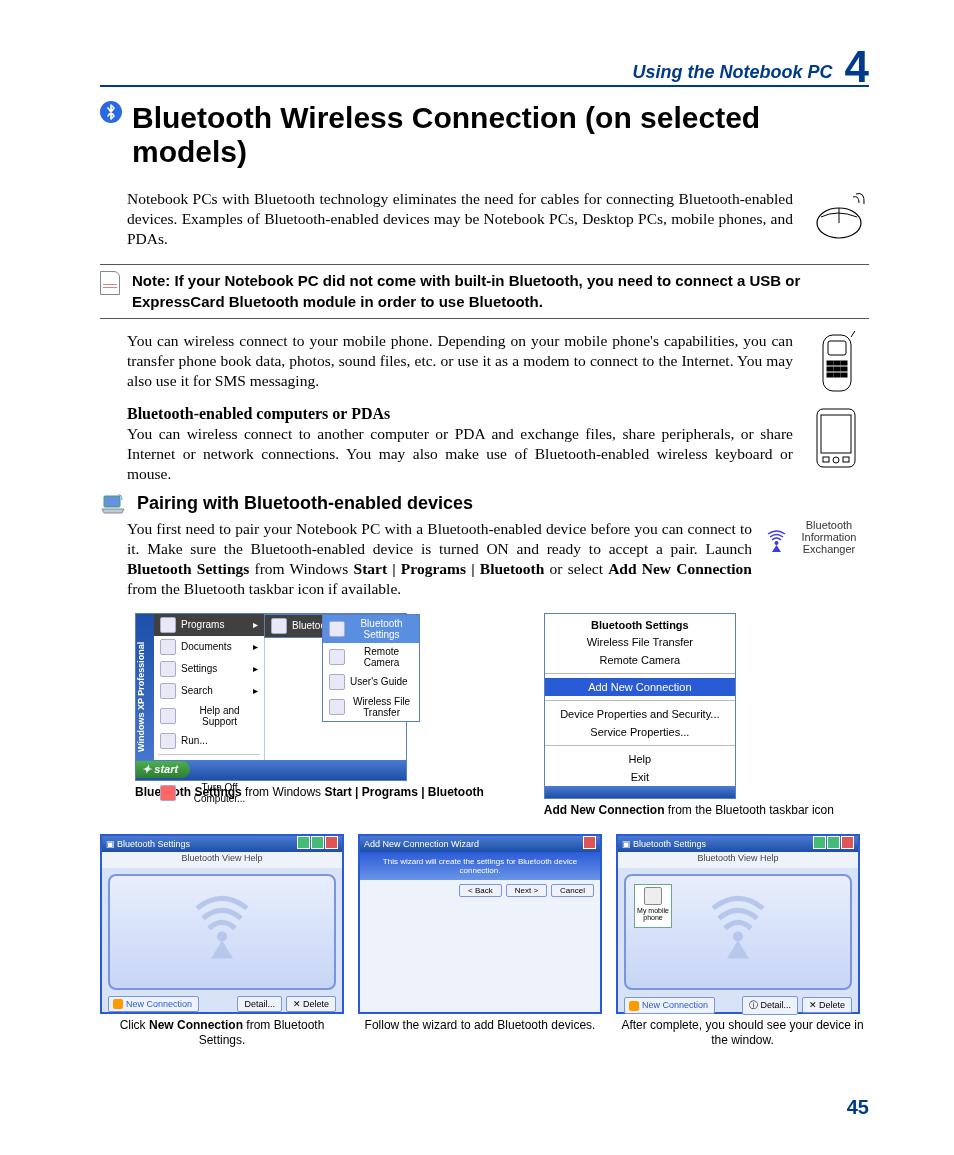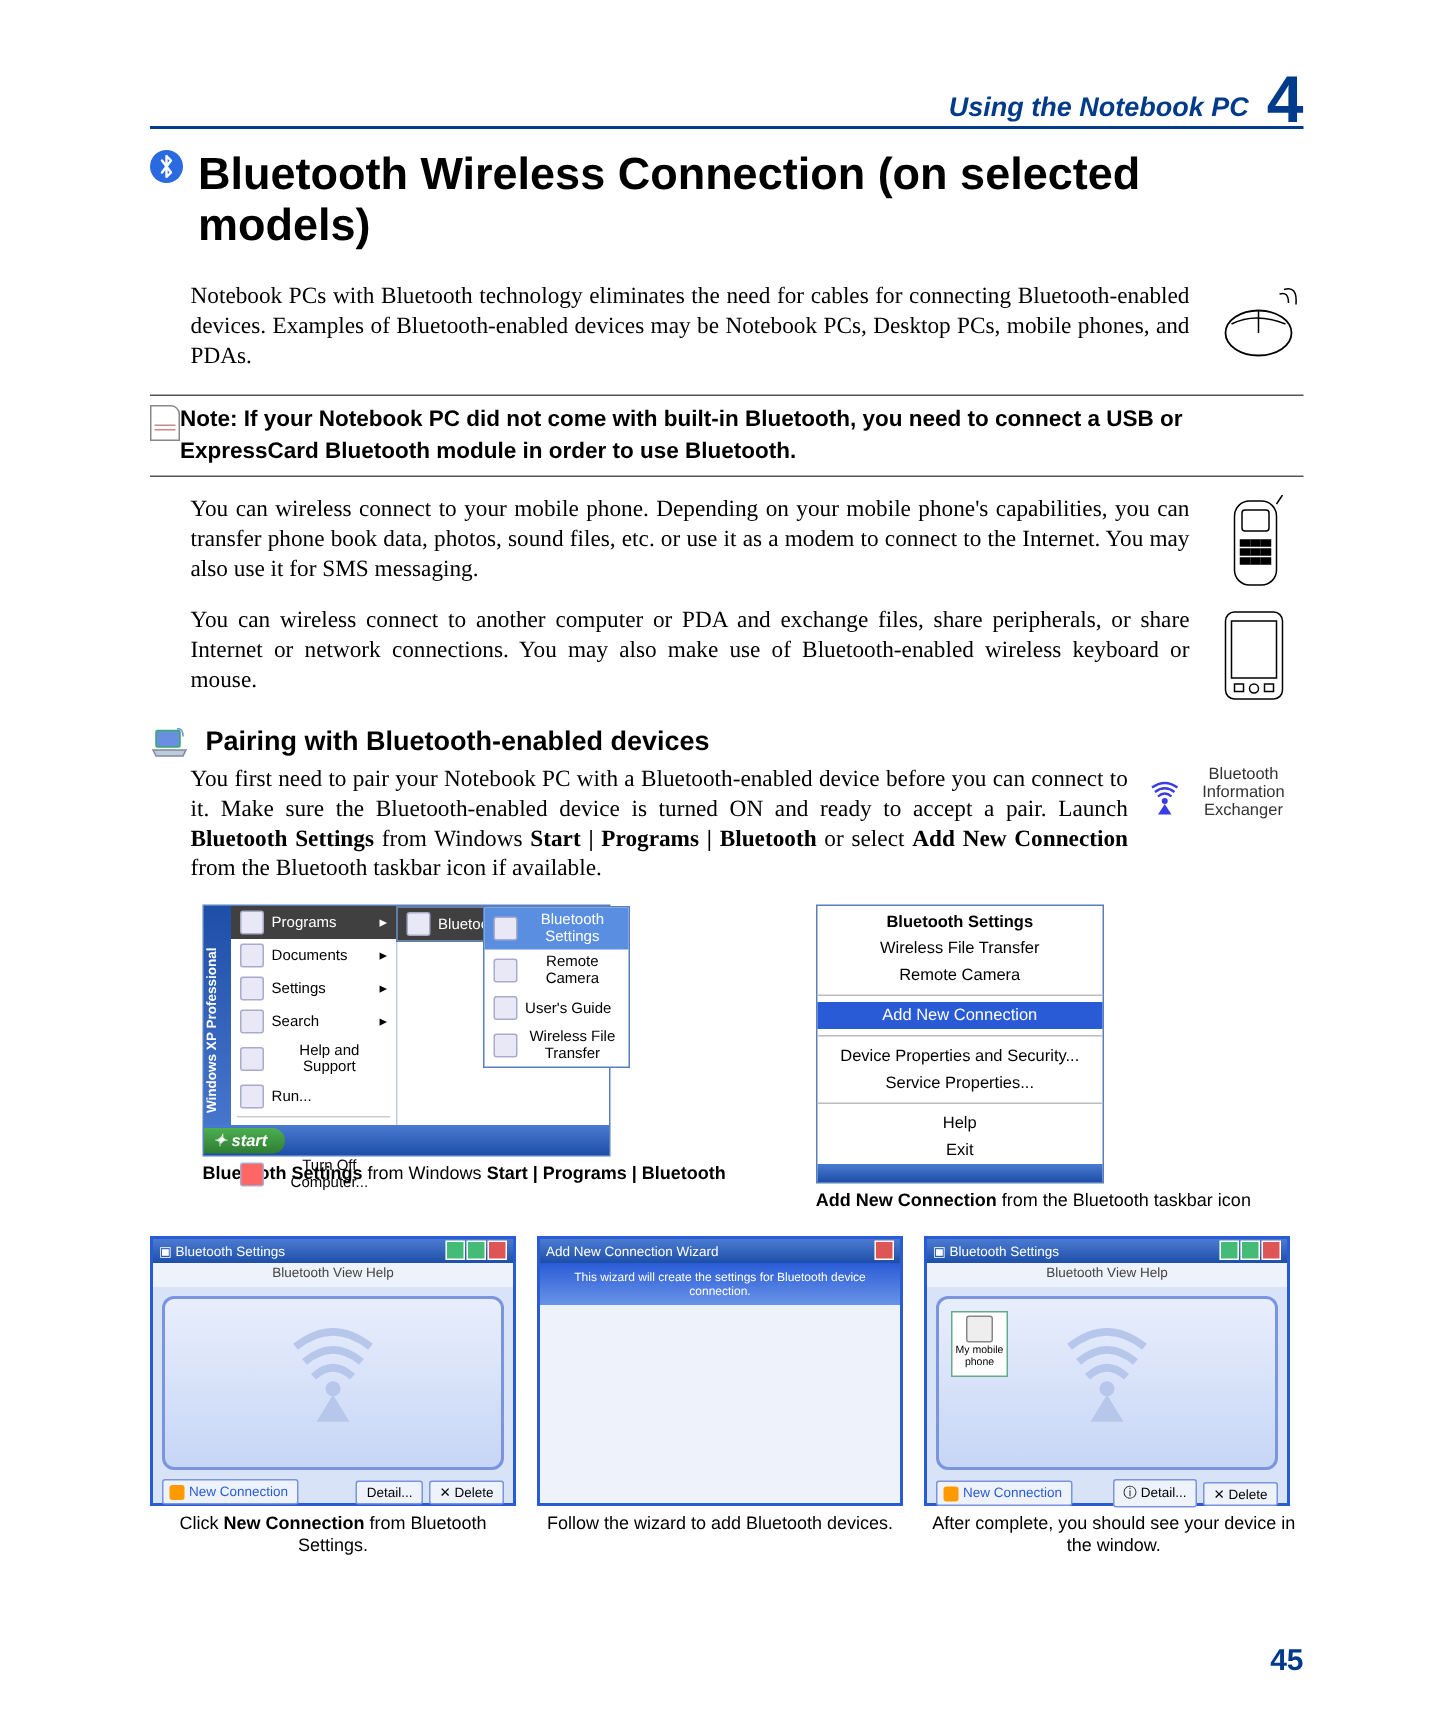--- a/index.html
+++ b/index.html
@@ -66,21 +66,21 @@
     font-size: 18px;
     margin: 0 0 2px 0;
   }
   .body {
     font-size: 15.5px;
     line-height: 1.28;
     text-align: justify;
   }
   .intro { margin: 16px 0 16px 27px; }
   .note-row {
-    display: flex; gap: 0; margin: 4px 0 12px 0;
+    display: flex; gap: 12px; margin: 4px 0 12px 0;
     border-top: 1px solid #555; border-bottom: 1px solid #555;
     padding: 6px 0;
   }
   .note-icon {
     flex: 0 0 18px; width: 18px; height: 22px;
     border: 1px solid #888;
     border-top-right-radius: 6px;
     position: relative;
     background: #fff;
   }
@@ -301,20 +301,21 @@
             <rect x="21" y="42" width="6" height="4"></rect>
             <rect x="28" y="42" width="6" height="4"></rect>
         </g>
         <line x1="38" y1="6" x2="42" y2="0" stroke="#000"></line>
       </svg>
     </div>
   </div>
 
   <div class="block two-col">
     <div class="txt">
+      <div class="block-title">Bluetooth-enabled computers or PDAs</div>
       <div class="body">You can wireless connect to another computer or PDA and exchange files, share peripherals, or share Internet or network connections. You may also make use of Bluetooth-enabled wireless keyboard or mouse.</div>
     </div>
     <div class="side-ill">
       <svg class="ill" width="52" height="70" viewBox="0 0 52 70">
         <rect x="6" y="4" width="38" height="58" rx="6" fill="none" stroke="#000"></rect>
         <rect x="10" y="10" width="30" height="38" fill="none" stroke="#000"></rect>
         <circle cx="25" cy="55" r="3" fill="none" stroke="#000"></circle>
         <rect x="12" y="52" width="6" height="5" fill="none" stroke="#000"></rect>
         <rect x="32" y="52" width="6" height="5" fill="none" stroke="#000"></rect>
       </svg>
@@ -479,20 +480,25 @@
       </div>
     </div>
 
     <div class="shot-col">
       <div class="win wiz" style="background:#eef2fb;">
         <div class="win-title">
             <span>Add New Connection Wizard</span>
             <span class="btns"><span style="background:#d55"></span></span>
           </div>
         <div class="wiz-head">This wizard will create the settings for Bluetooth device connection.</div>
+        <div class="wiz-foot">
+          <div class="win-btn">&lt; Back</div>
+          <div class="win-btn">Next &gt;</div>
+          <div class="win-btn">Cancel</div>
+        </div>
       </div>
       <div class="caption">Follow the wizard to add Bluetooth devices.</div>
     </div>
 
     <div class="shot-col">
       <div class="win">
         <div class="win-title">
             <span>▣ <span>Bluetooth Settings</span></span>
             <span class="btns"><span></span><span></span><span></span></span>
           </div>

